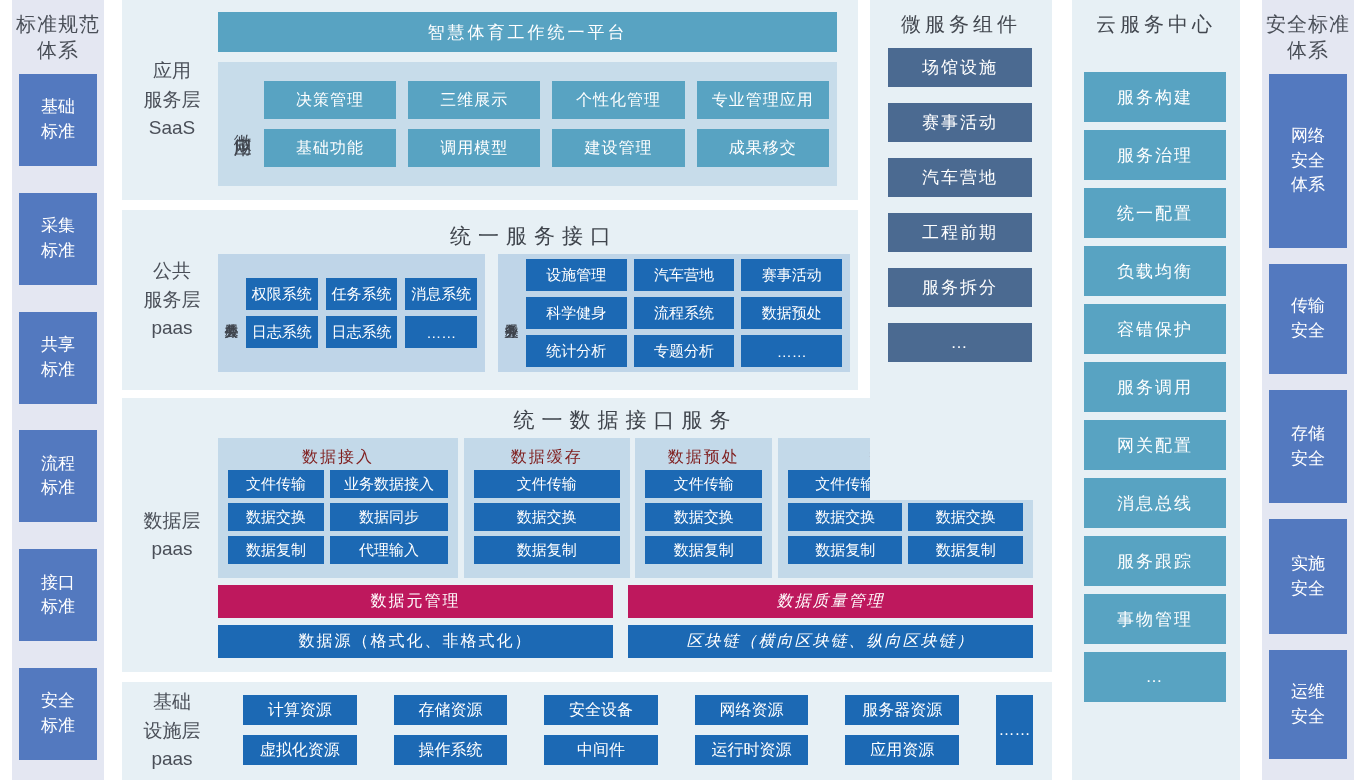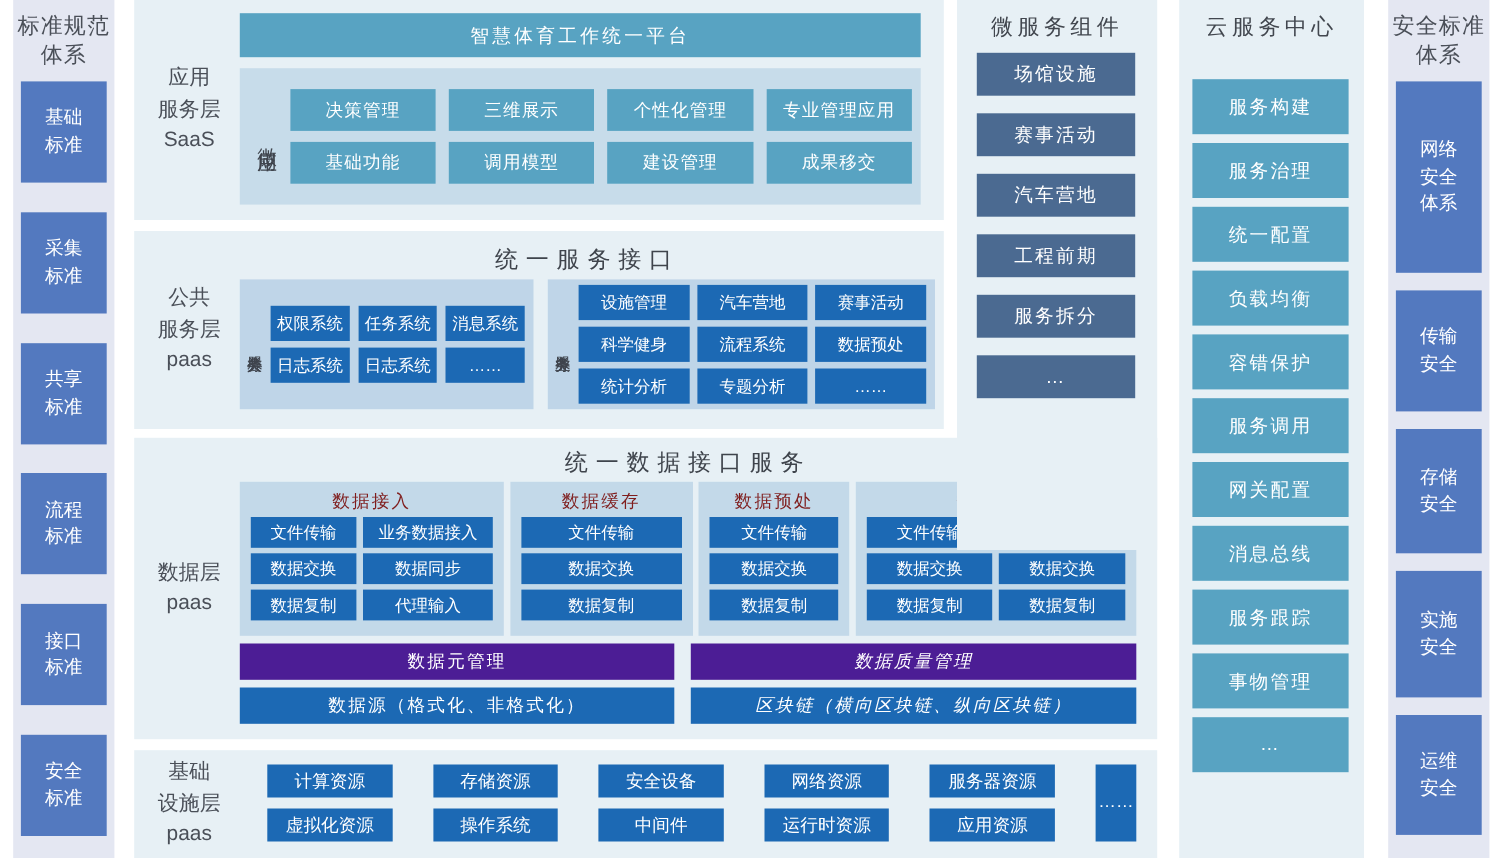--- a/index.html
+++ b/index.html
@@ -72,21 +72,21 @@
   .group-title{text-align:center;font-size:16px;color:#7f1d1d;letter-spacing:2px;height:26px;line-height:26px;}
   .group-grid{display:grid;gap:5px 6px;grid-auto-rows:28px;}
   .g1 .group-grid{grid-template-columns:96px 1fr;}
   .g2 .group-grid,.g3 .group-grid{grid-template-columns:1fr;}
   .g4 .group-grid{grid-template-columns:1fr 1fr;}
   .bars{position:absolute;left:96px;display:flex;gap:15px;}
   .bars.r1{top:187px;} .bars.r2{top:227px;}
   .bar{height:33px;color:#fff;font-size:16px;letter-spacing:2px;
     display:flex;align-items:center;justify-content:center;}
   .bar.b1{width:395px;} .bar.b2{width:405px;font-style:italic;}
-  .bars.r1 .bar{background:#4c1d95;text-align:right;}
+  .bars.r1 .bar{background:#be185d;text-align:right;}
   .bars.r2 .bar{background:#1c69b4;}
 
   
   .infra-grid{position:absolute;left:96px;top:13px;width:815px;display:grid;
     grid-template-columns:repeat(5,1fr) 62px;grid-auto-rows:30px;gap:10px 12px;}
   .infra-grid .btn{font-size:16px;margin-left:25px;}
   .infra-dots{grid-column:6;grid-row:1/3;}
 
   
   .col-title{padding-top:11px;text-align:center;font-size:20px;letter-spacing:4px;color:#42474f;}

